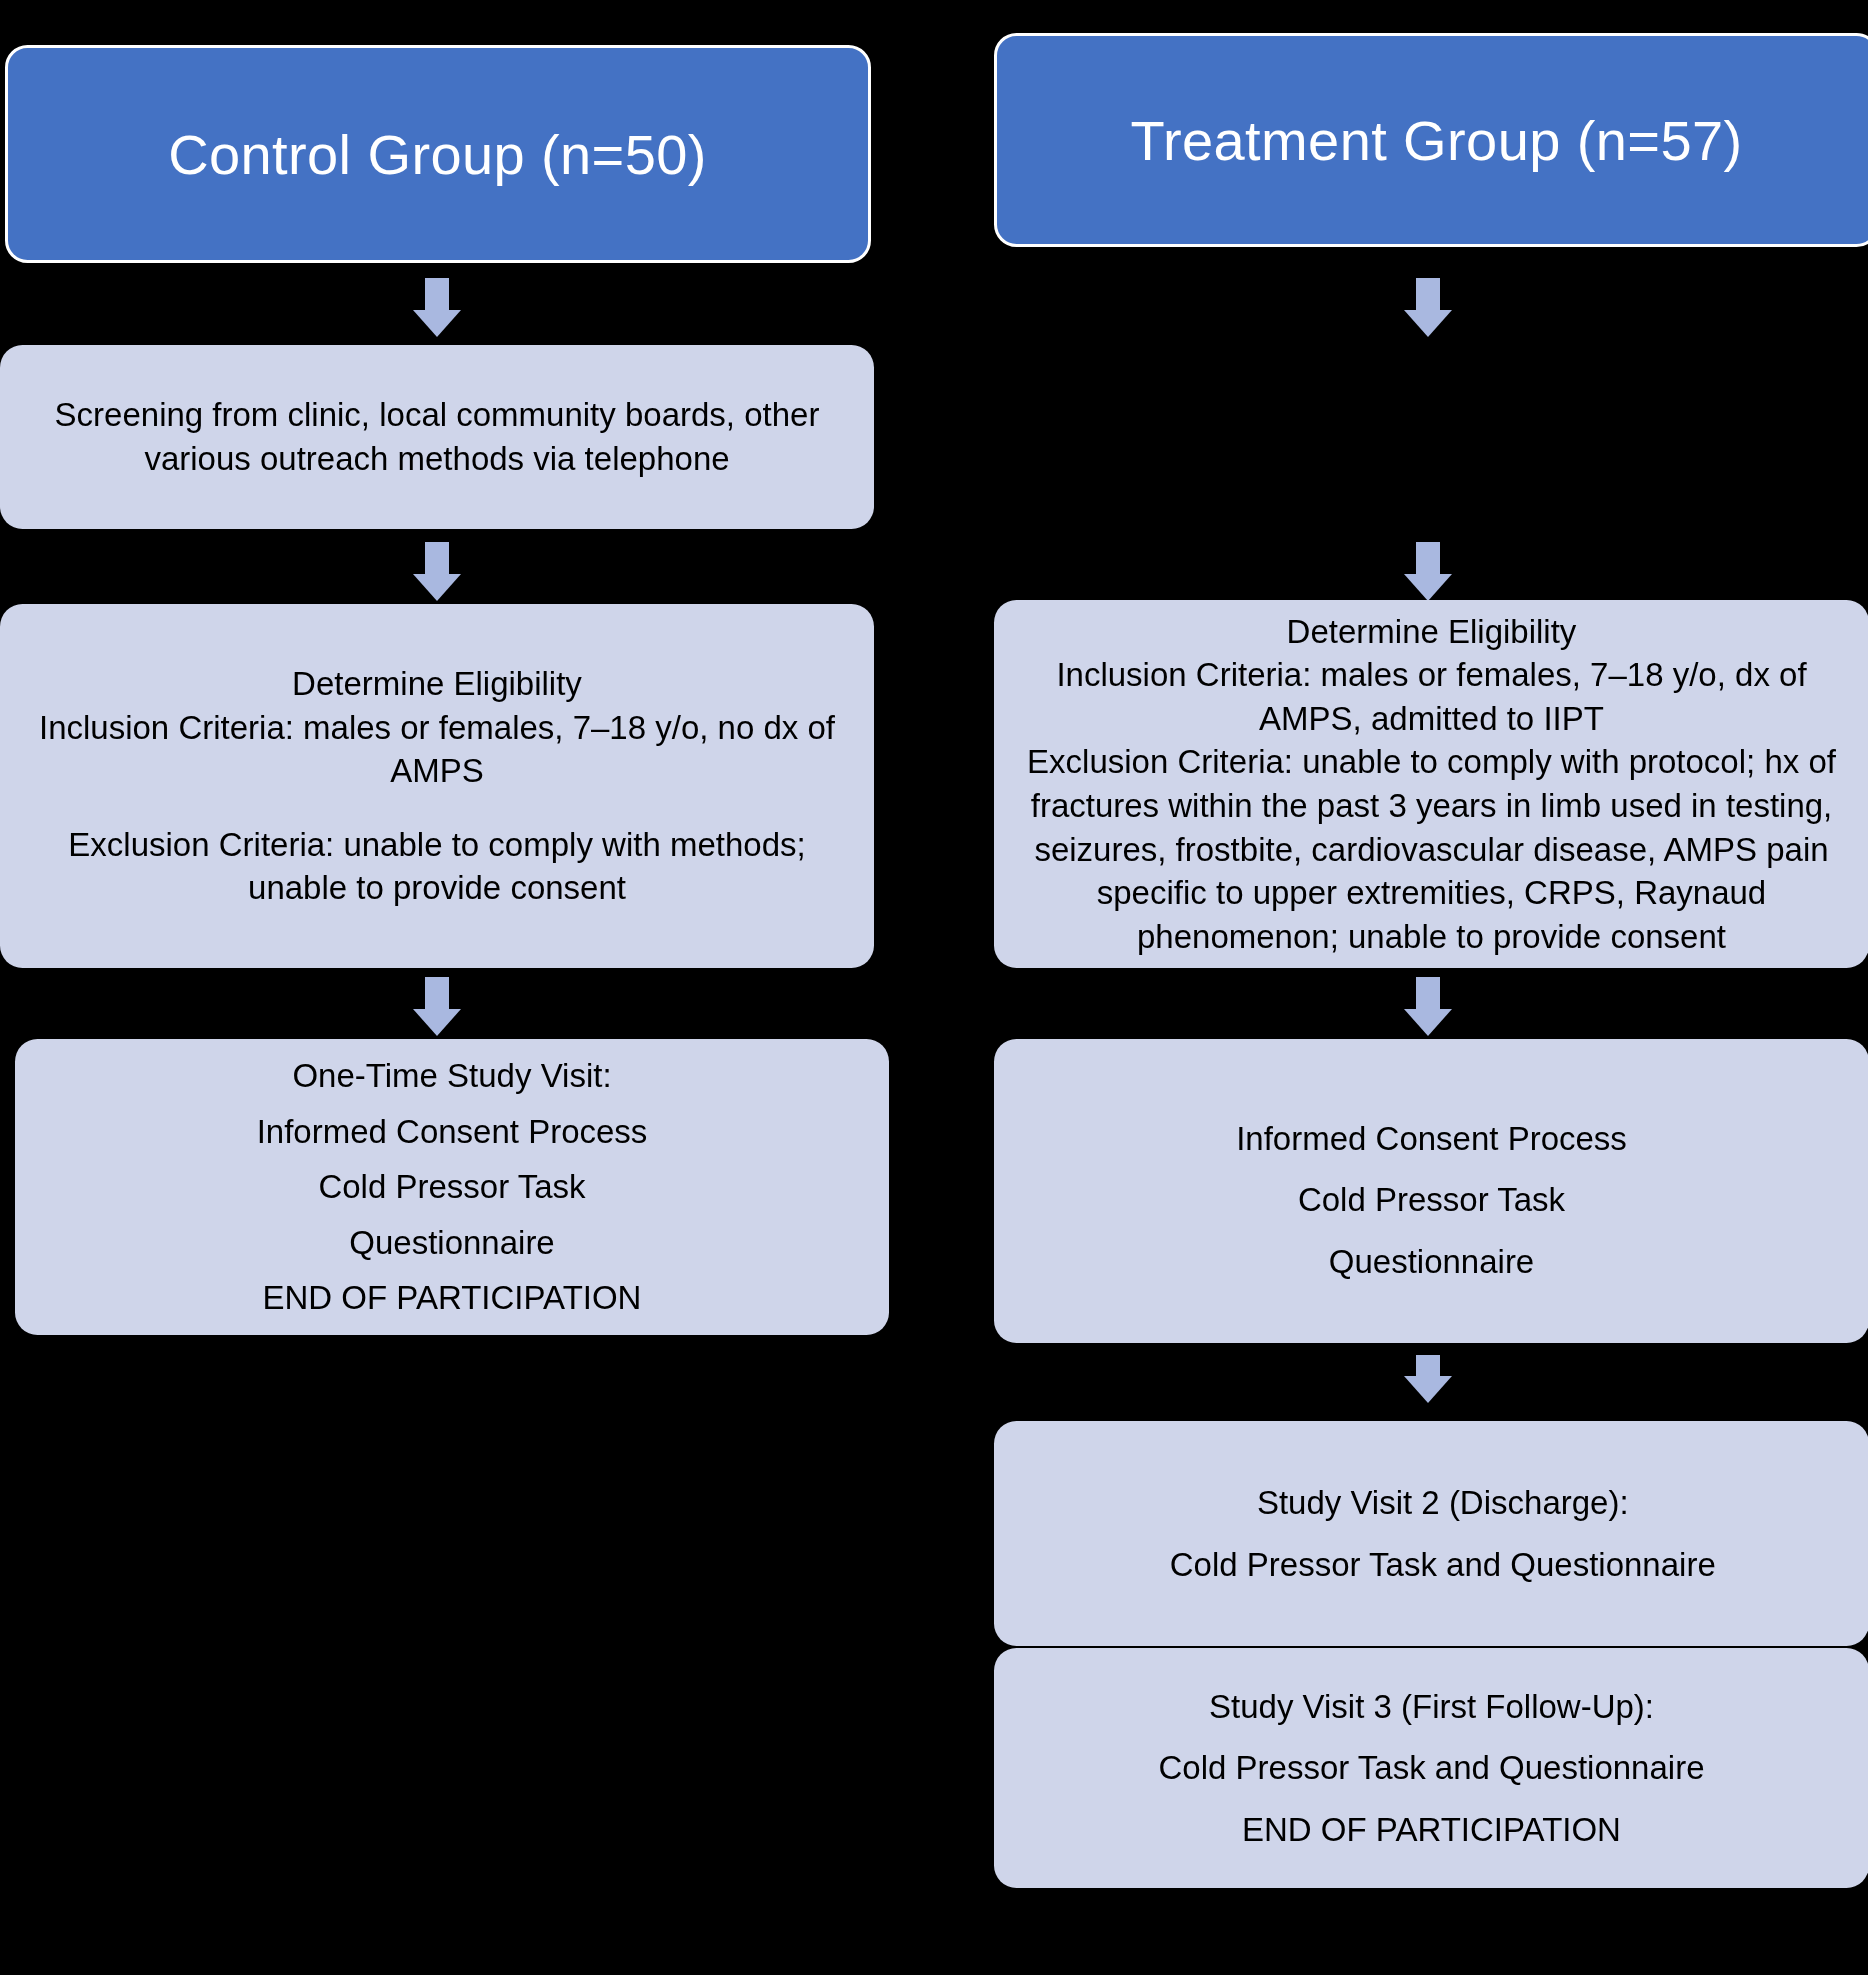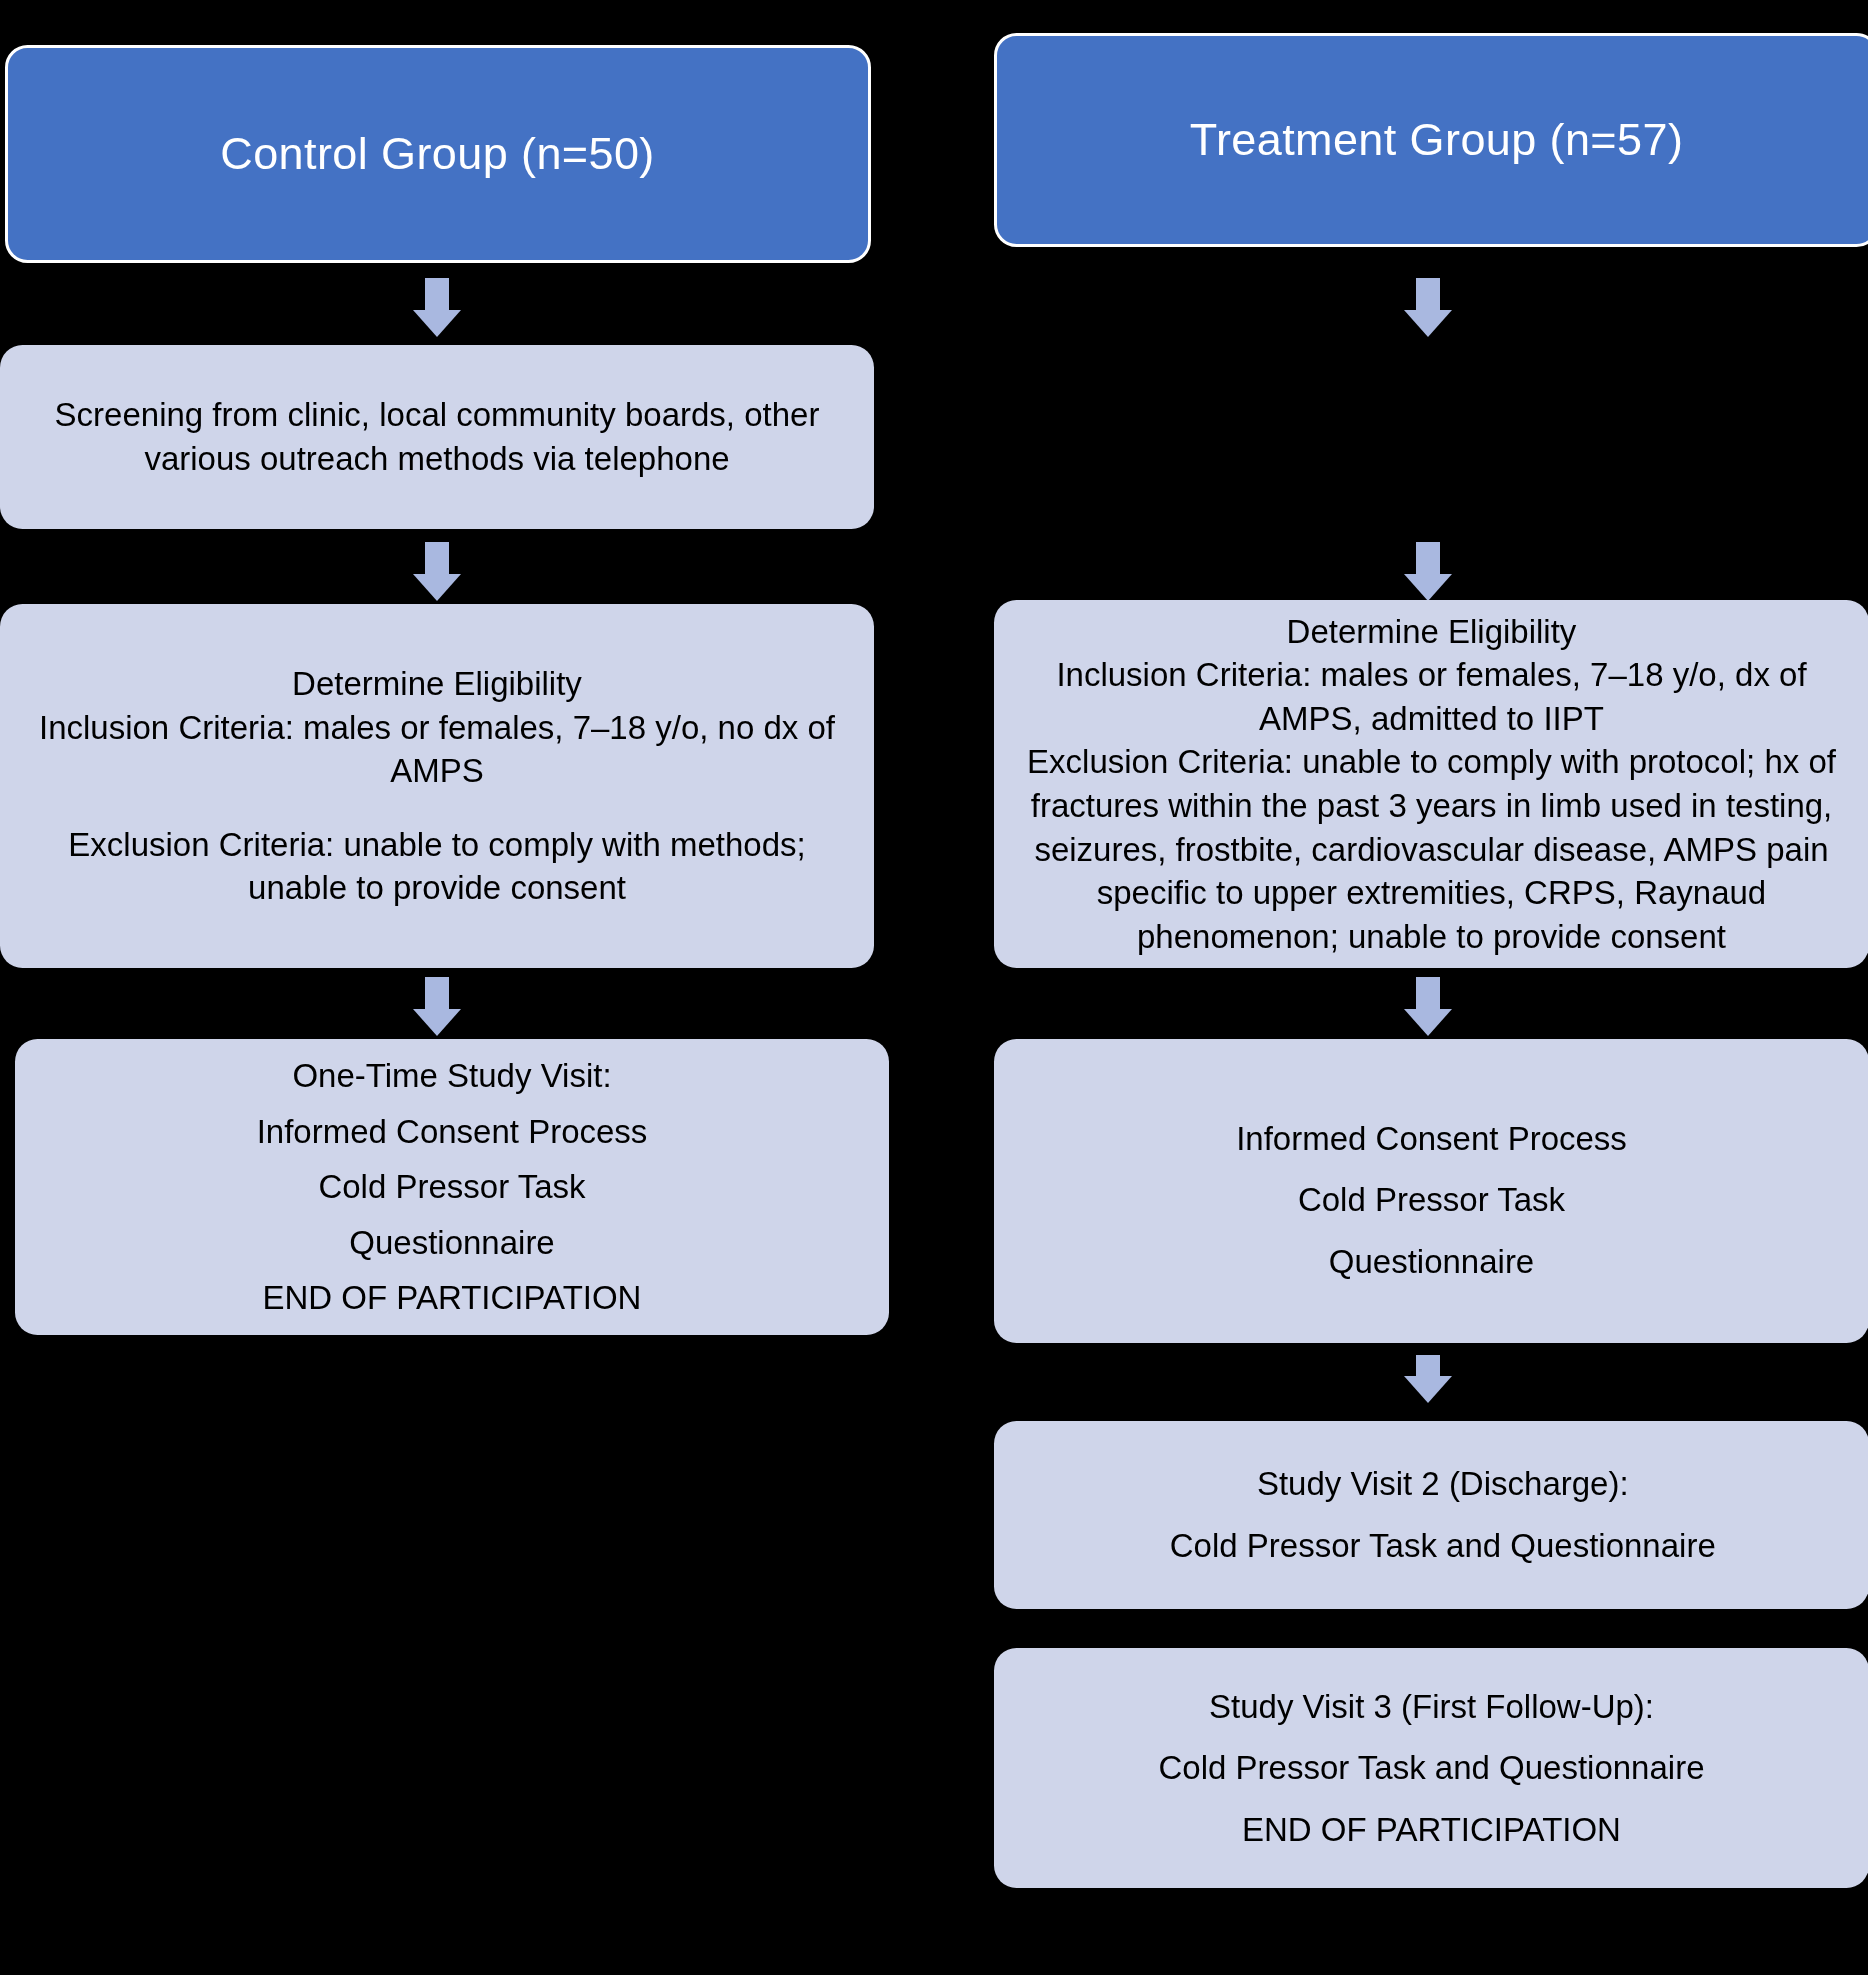--- a/index.html
+++ b/index.html
@@ -39,21 +39,21 @@
     align-items: center;
     justify-content: center;
     text-align: center;
     border-radius: 22.5px;
   }
 
   .node-header {
     background: #4472C4;
     border: 3.8px solid #FFFFFF;
     color: #FFFFFF;
-    font-size: 45px;
+    font-size: 56px;
     font-weight: 400;
     letter-spacing: 0.4px;
   }
 
   .node-step {
     background: #CFD5EA;
     color: #000000;
     font-size: 33px;
     line-height: 1.32;
     padding: 15px 25.5px;
@@ -101,21 +101,21 @@
 
   .l-a1  { left: 413px; top: 278px;  }
   .l-a2  { left: 413px; top: 542px;  }
   .l-a3  { left: 413px; top: 977px; }
 
   
   .r-h   { left: 0px;  top: 33px;   width: 885px; height: 214px; align-items: center; }
   .r-b2  { left: 0px;  top: 345px;  width: 875px; height: 184px; }
   .r-b3  { left: 0px;  top: 600px;  width: 875px; height: 368px; }
   .r-b4  { left: 0px;  top: 1039px; width: 875px; height: 304px; }
-  .r-b5  { left: 0px;  top: 1421px; width: 875px; height: 188px; padding-left: 48px; }
+  .r-b5  { left: 0px;  top: 1421px; width: 875px; height: 225px; padding-left: 48px; }
   .r-b6  { left: 0px;  top: 1648px; width: 875px; height: 240px; }
 
   .r-a1  { left: 410px; top: 278px;  }
   .r-a2  { left: 410px; top: 542px;  }
   .r-a3  { left: 410px; top: 977px; }
   .r-a4  { left: 410px; top: 1355px; }
   .r-a5  { left: 410px; top: 1661px; }
 
   .arrow-sm .shaft { height: 31.5px; }
   .arrow-sm .head  { top: 31.5px; }

